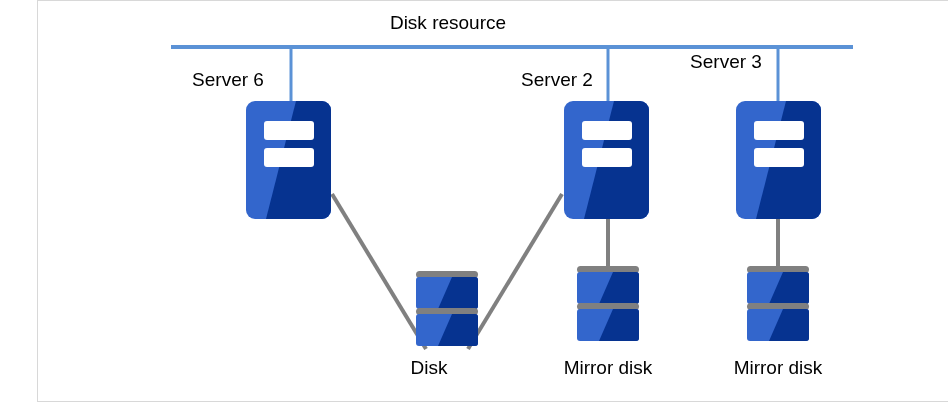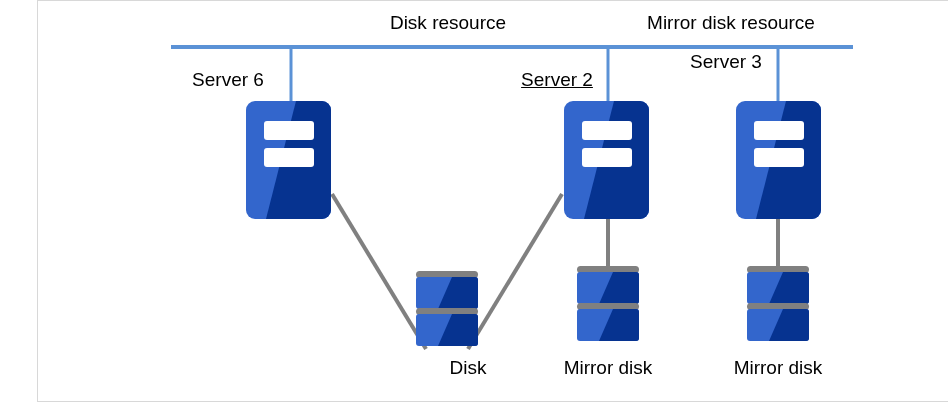--- a/index.html
+++ b/index.html
@@ -167,27 +167,26 @@
       <rect x="709" y="302" width="62" height="7" rx="3.5" ry="3.5" fill="#808080"></rect>
       <g clip-path="url(#clip-dk-3b)">
         <rect x="709" y="308" width="62" height="32" fill="#3366cc"></rect>
         <polygon points="745,308 771,308 771,340 731,340" fill="#063390"></polygon>
       </g>
     </g>
   </svg>
 
   <div class="lbl lbl-center" style="left:410px; top:12px;">Disk resource</div>
 
-  <div class="lbl lbl-center" style="left:693px; top:12px;">Mirror disk resource</div>
 
   <div class="lbl lbl-center" style="left:190px; top:69px;">Server 6</div>
 
-  <div class="lbl lbl-center" style="left:519px; top:69px;text-decoration:underline;">Server 2</div>
+  <div class="lbl lbl-center" style="left:519px; top:69px;">Server 2</div>
 
   <div class="lbl lbl-center" style="left:688px; top:51px;">Server 3</div>
 
-  <div class="lbl lbl-center" style="left:430px; top:357px;">Disk</div>
+  <div class="lbl lbl-center" style="left:391px; top:357px;">Disk</div>
 
   <div class="lbl lbl-center" style="left:570px; top:357px;">Mirror disk</div>
 
   <div class="lbl lbl-center" style="left:740px; top:357px;">Mirror disk</div>
 
 </div>
 
 </body></html>

